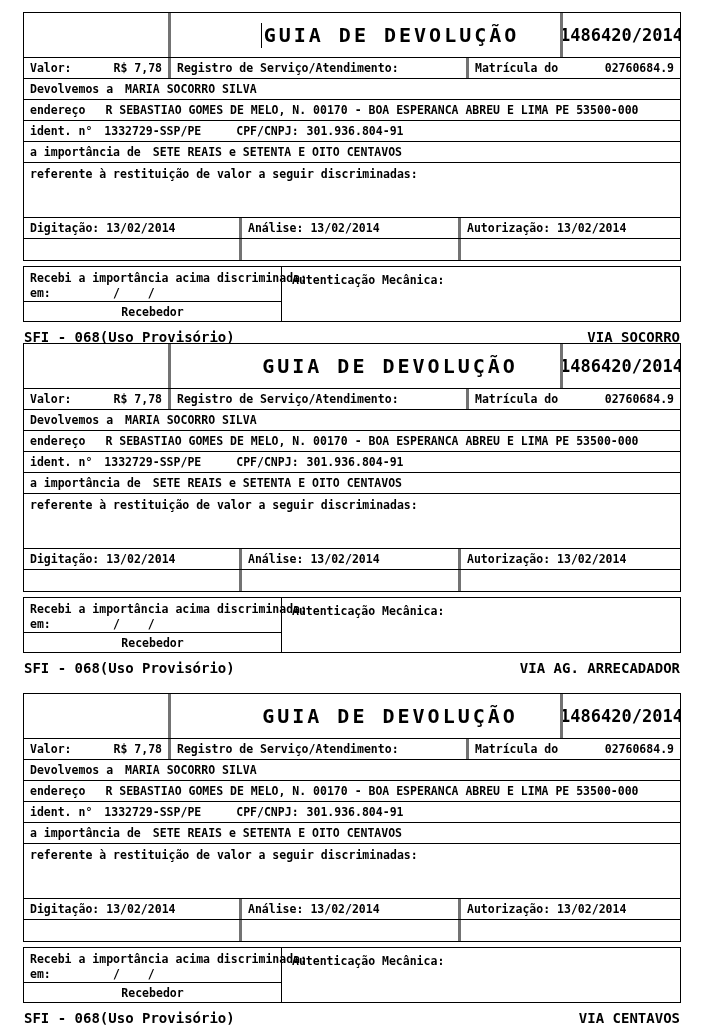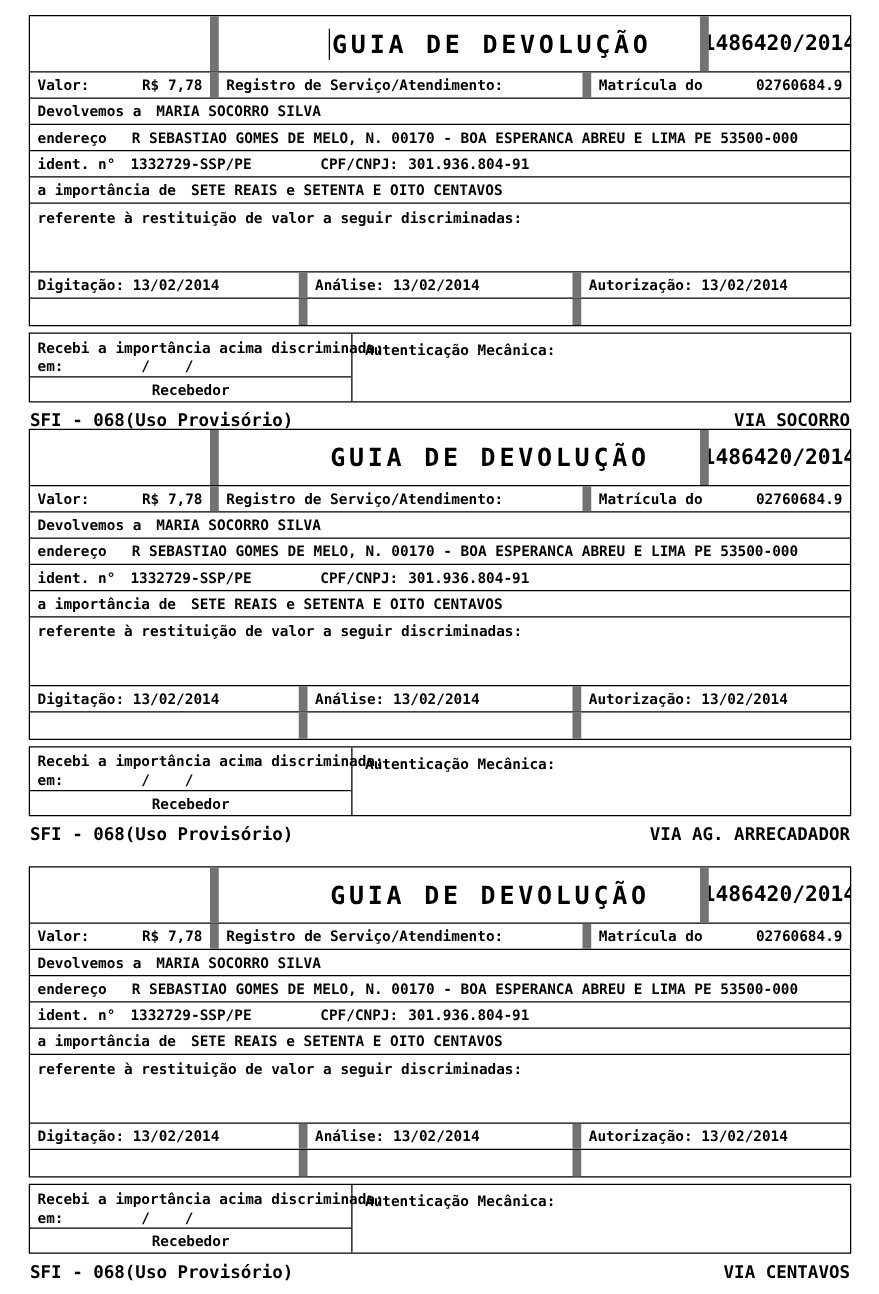--- a/index.html
+++ b/index.html
@@ -42,21 +42,21 @@
   .row:last-child { border-bottom: none; }
   .cell {
     display: flex;
     align-items: center;
     align-self: stretch;
     padding: 0 6px;
     box-sizing: border-box;
     white-space: nowrap;
     overflow: hidden;
   }
-  .cell + .cell { border-left: 7px solid #737373; }
+  .cell + .cell { border-left: 3px solid #737373; }
 
   .header-row { height: 45px; }
   .r21 { height: 21px; }
   .referente-row { height: 55px; }
   .referente-row .cell { align-items: flex-start; padding-top: 4px; }
 
   .hc1 { width: 144px; }
   .hc2 { flex: 1; justify-content: center; padding-left: 55px; }
   .hc3 { width: 120px; justify-content: center; font-size: 17px; }
 
@@ -74,21 +74,21 @@
     margin-right: 2px;
   }
 
   .vc1 { width: 144px; justify-content: space-between; }
   .vc2 { width: 298px; }
   .vc3 { flex: 1; justify-content: space-between; }
 
   .full-cell { flex: 1; }
   .gap12 { margin-left: 12px; }
   .gap20 { margin-left: 20px; }
-  .gap55 { margin-left: 55px; }
+  .gap55 { margin-left: 35px; }
   .gap8  { margin-left: 8px; }
 
   .dc1 { width: 215px; }
   .dc2 { width: 219px; }
   .dc3 { flex: 1; }
   .dc1 span + span, .dc2 span + span, .dc3 span + span { margin-left: 7px; }
 
   .recebi-block {
     display: flex;
     border: 1px solid #000;

